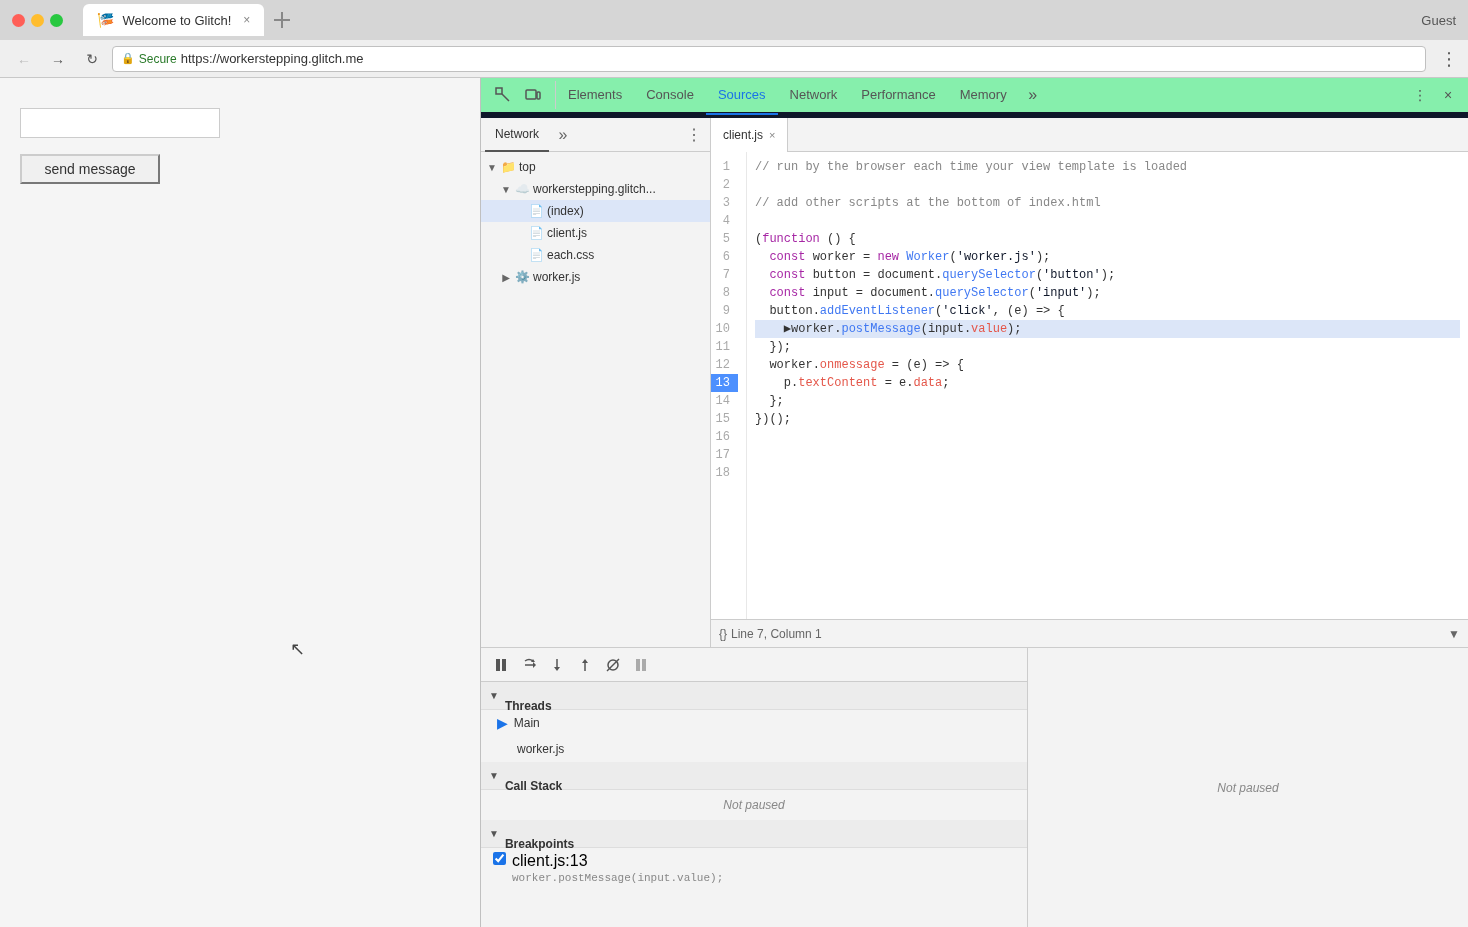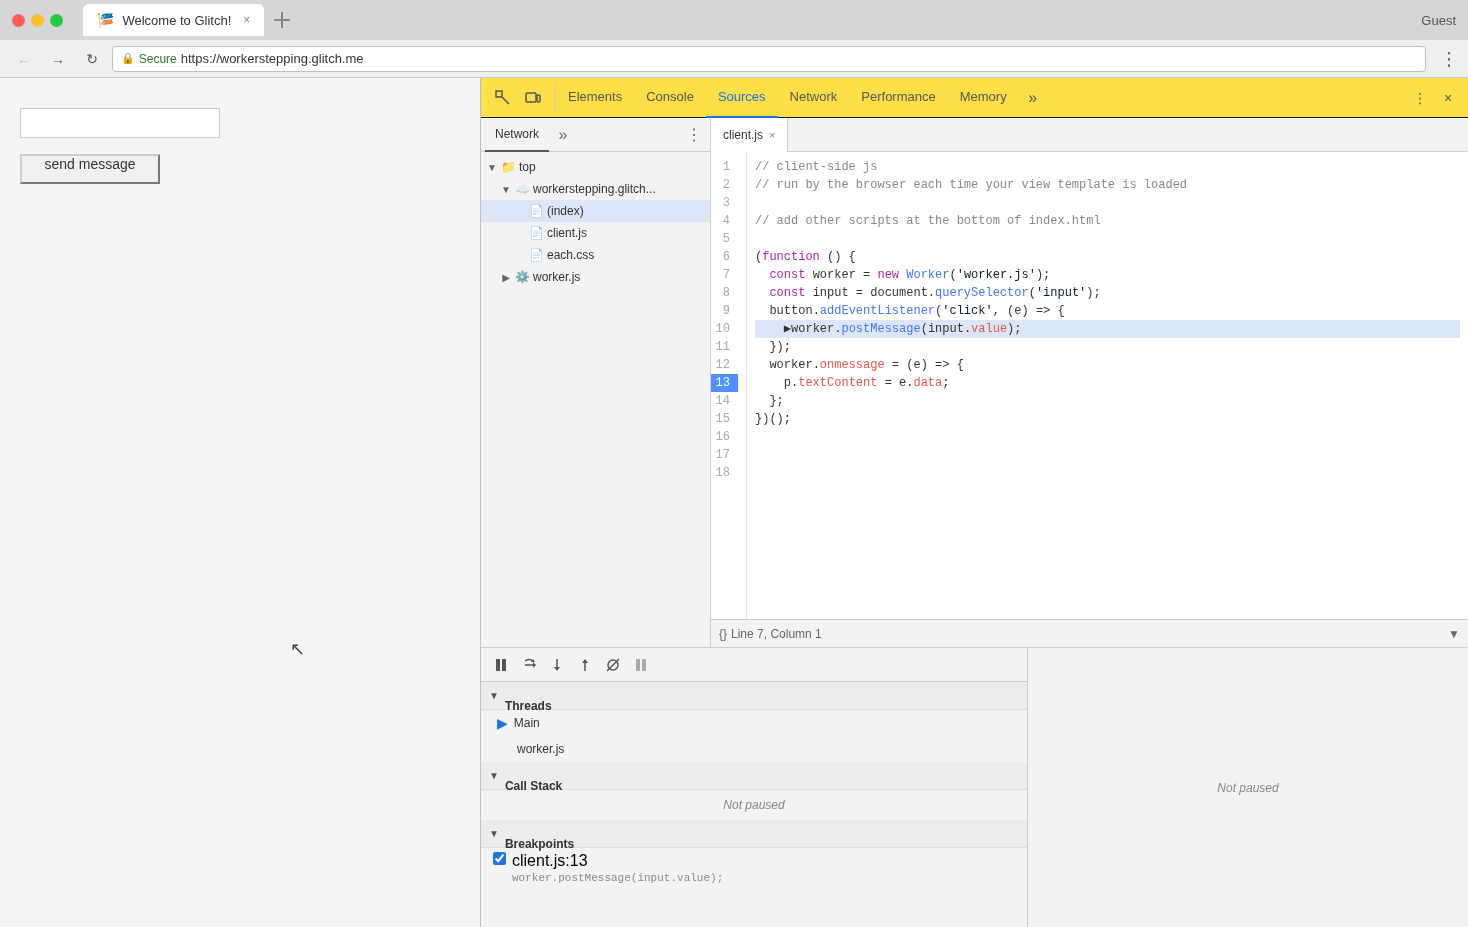--- a/index.html
+++ b/index.html
@@ -26,26 +26,26 @@
     .secure-text { color: #2a7a2a; font-size: 12px; font-weight: 500; margin-right: 4px; }
     .url-text { color: #333; font-size: 13px; }
     .nav-more { color: #555; font-size: 18px; margin-left: 8px; cursor: pointer; }
 
     
     .content-area { display: flex; flex: 1; }
 
     
     .page-content { background: #f5f5f5; width: 480px; flex-shrink: 0; display: flex; flex-direction: column; padding: 30px 20px; gap: 16px; position: relative; }
     .message-input { width: 200px; height: 30px; border: 1px solid #ccc; background: white; }
-    .send-btn { width: 140px; height: 30px; background: #f0f0f0; border: 2px outset #ccc; font-size: 14px; cursor: pointer; display: flex; justify-content: center; color: #333; }
+    .send-btn { width: 140px; height: 30px; background: #f0f0f0; border: 2px outset #ccc; font-size: 14px; cursor: pointer; display: flex; align-items: center; justify-content: center; color: #333; }
     .cursor-indicator { position: absolute; top: 560px; left: 290px; font-size: 18px; color: #444; }
 
     
     .devtools { flex: 1; background: #f3f3f3; display: flex; flex-direction: column; border-left: 1px solid #c0c0c0; }
-    .devtools-toolbar { background: #fde047; height: 40px; display: flex; align-items: center; border-bottom: 1px solid #0f172a; }
+    .devtools-toolbar { background: #86efac; height: 40px; display: flex; align-items: center; border-bottom: 6px solid #0f172a; }
     .devtools-icons { display: flex; align-items: center; padding: 0 8px; gap: 2px; border-right: 1px solid #ccc; }
     .dt-icon { width: 28px; height: 28px; display: flex; align-items: center; justify-content: center; cursor: pointer; border-radius: 3px; color: #555; font-size: 14px; }
     .devtools-tabs { display: flex; align-items: center; flex: 1; overflow: hidden; }
     .dt-tab { padding: 0 12px; height: 40px; display: flex; align-items: center; font-size: 13px; color: #555; cursor: pointer; border-bottom: 2px solid transparent; white-space: nowrap; }
     .dt-tab.active { color: #1a73e8; border-bottom: 2px solid #1a73e8; }
     .dt-tab-more { width: 28px; height: 40px; display: flex; align-items: center; justify-content: center; cursor: pointer; color: #555; }
     .dt-actions { display: flex; align-items: center; padding: 0 8px; gap: 4px; }
     .dt-action-btn { width: 24px; height: 24px; display: flex; align-items: center; justify-content: center; cursor: pointer; color: #555; font-size: 14px; }
     .panel-tabs { height: 34px; display: flex; align-items: center; border-bottom: 1px solid #ccc; padding: 0 4px; }
     .panel-tab { padding: 0 10px; height: 34px; display: flex; align-items: center; font-size: 12px; color: #555; cursor: pointer; border-bottom: 2px solid transparent; }
@@ -283,27 +283,27 @@
                 <div class="line-number">11</div>
                 <div class="line-number">12</div>
                 <div class="line-number active">13</div>
                 <div class="line-number">14</div>
                 <div class="line-number">15</div>
                 <div class="line-number">16</div>
                 <div class="line-number">17</div>
                 <div class="line-number">18</div>
               </div>
               <div class="code-lines">
-                <div class="code-line"><span class="c-comment">// client-side js</span></div>
                 <div class="code-line"><span class="c-comment">// run by the browser each time your view template is loaded</span></div>
                 <div class="code-line">&nbsp;</div>
                 <div class="code-line"><span class="c-comment">// add other scripts at the bottom of index.html</span></div>
                 <div class="code-line">&nbsp;</div>
                 <div class="code-line"><span class="c-paren">(</span><span class="c-keyword">function</span> <span class="c-paren">() {</span></div>
                 <div class="code-line">  <span class="c-keyword">const</span> <span class="c-variable">worker</span> = <span class="c-keyword">new</span> <span class="c-function">Worker</span><span class="c-paren">(</span><span class="c-string">'worker.js'</span><span class="c-paren">);</span></div>
+                <div class="code-line">  <span class="c-keyword">const</span> <span class="c-variable">button</span> = <span class="c-variable">document</span>.<span class="c-function">querySelector</span><span class="c-paren">(</span><span class="c-string">'button'</span><span class="c-paren">);</span></div>
                 <div class="code-line">  <span class="c-keyword">const</span> <span class="c-variable">input</span> = <span class="c-variable">document</span>.<span class="c-function">querySelector</span><span class="c-paren">(</span><span class="c-string">'input'</span><span class="c-paren">);</span></div>
                 <div class="code-line">  <span class="c-variable">button</span>.<span class="c-function">addEventListener</span><span class="c-paren">(</span><span class="c-string">'click'</span><span class="c-paren">, (</span><span class="c-variable">e</span><span class="c-paren">) =&gt; {</span></div>
                 <div class="code-line" style="background:#dce6f8;">    ▶<span class="c-variable">worker</span>.<span class="c-function">postMessage</span><span class="c-paren">(</span><span class="c-variable">input</span>.<span class="c-property">value</span><span class="c-paren">);</span></div>
                 <div class="code-line">  <span class="c-paren">});</span></div>
                 <div class="code-line">  <span class="c-variable">worker</span>.<span class="c-property">onmessage</span> = <span class="c-paren">(</span><span class="c-variable">e</span><span class="c-paren">) =&gt; {</span></div>
                 <div class="code-line">    <span class="c-variable">p</span>.<span class="c-property">textContent</span> = <span class="c-variable">e</span>.<span class="c-property">data</span><span class="c-paren">;</span></div>
                 <div class="code-line">  <span class="c-paren">};</span></div>
                 <div class="code-line"><span class="c-paren">})();</span></div>
               </div>
             </div>

